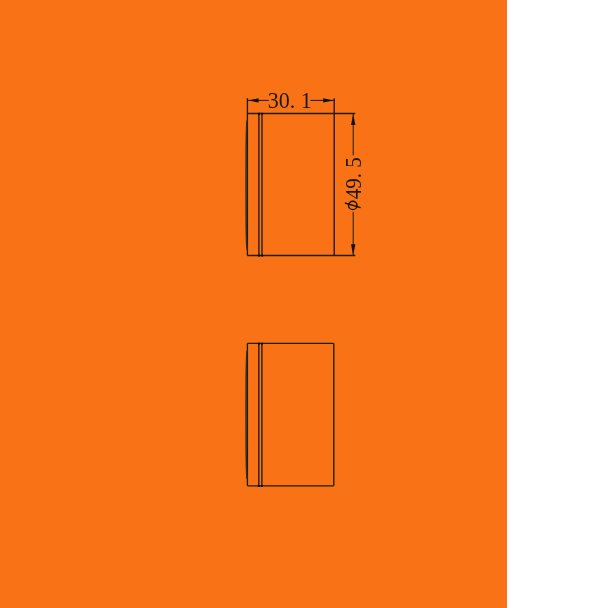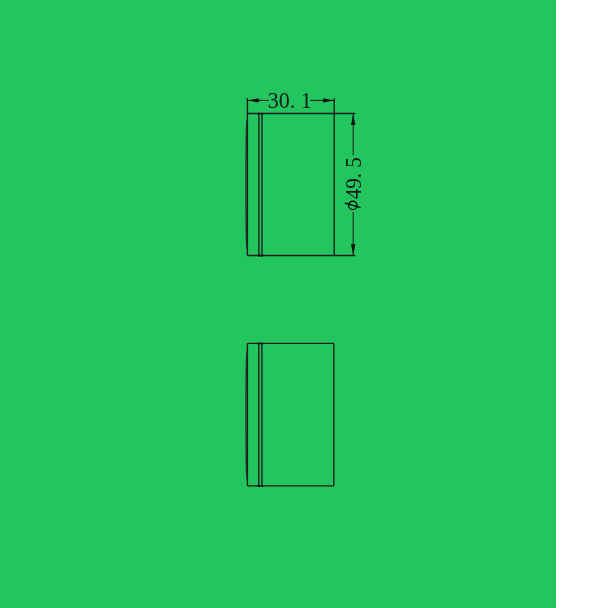--- a/index.html
+++ b/index.html
@@ -1,16 +1,16 @@
 <!DOCTYPE html>
 <html><head>
 <meta charset="utf-8">
 <style>
   html,body{margin:0;padding:0;background:#ffffff;}
-  .page{width:556px;height:608px;position:relative;background:#22c55e;overflow:hidden;}
+  .page{width:507px;height:608px;position:relative;background:#f97316;overflow:hidden;}
   svg{position:absolute;left:0;top:0;}
   text{font-family:"Liberation Serif", serif;fill:#1a1a1a;}
 </style>
 </head>
 <body>
 <div class="page">
 <svg width="603" height="608" viewBox="0 0 603 608">
 
   <g stroke="#1b1b1b" stroke-width="1.35" fill="none">
 

